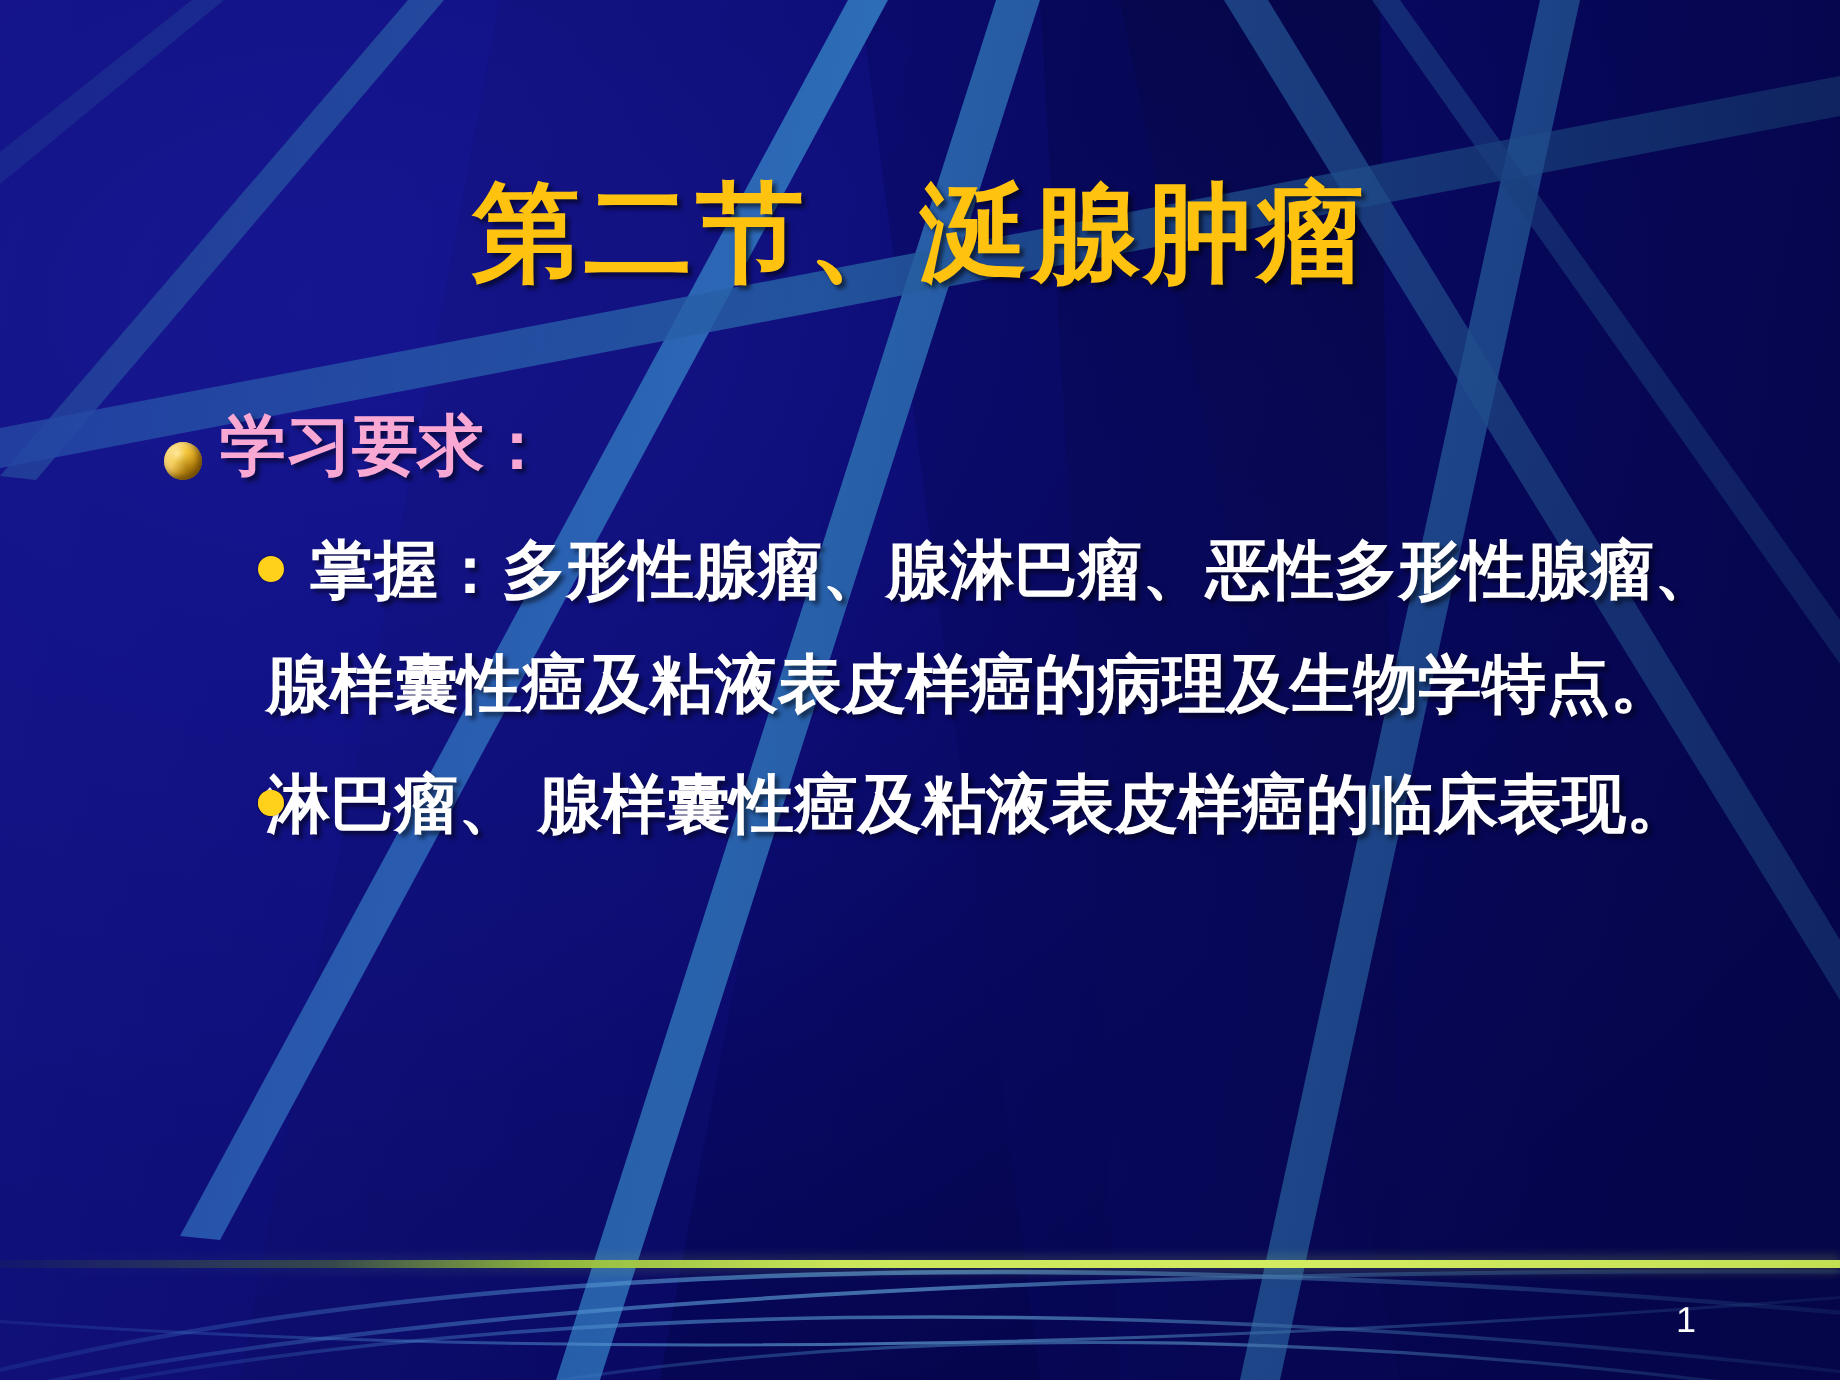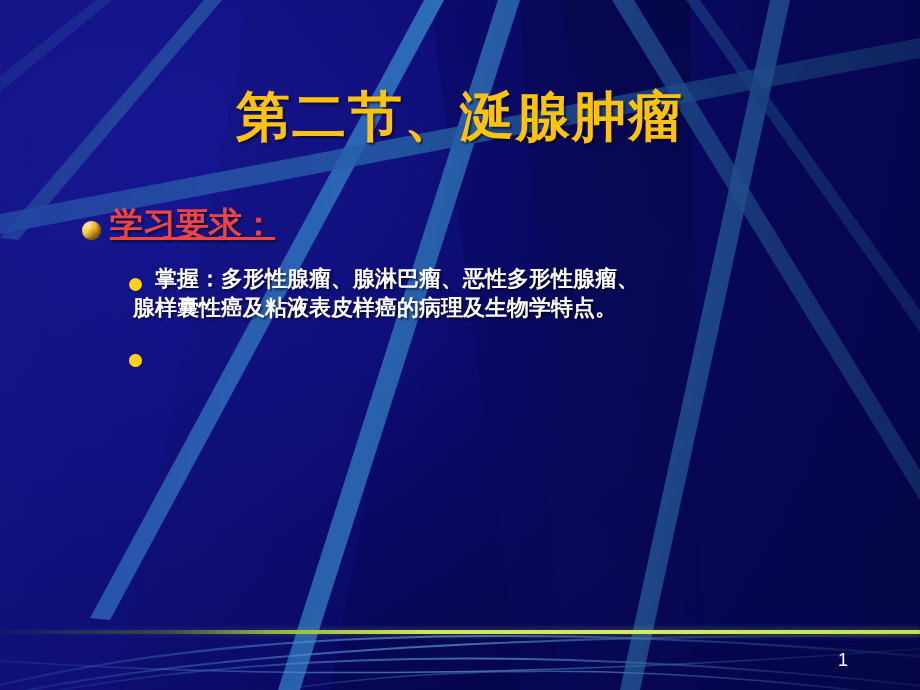--- a/index.html
+++ b/index.html
@@ -79,26 +79,25 @@
     width: 920px;
   }
 
   .lvl1 {
     position: relative;
     padding-left: 110px;
     min-height: 42px;
     margin-bottom: 6px;
   }
   .lvl1 .lvl1-text {
-    color: #ef4444;
+    color: #f9a8d4;
     font-size: 33px;
     font-weight: bold;
     line-height: 1.25;
     text-shadow: 2px 2px 2px rgba(0,0,0,0.5);
-    text-decoration: underline;
   }
   .bullet-sphere {
     position: absolute;
     left: 82px;
     top: 17px;
     width: 19px;
     height: 19px;
     border-radius: 50%;
     background:
       radial-gradient(circle at 34% 30%, #ffe79a 0%, #f4c63c 26%, #d79c16 58%, #9a6a06 88%, #6d4a04 100%);
@@ -116,32 +115,33 @@
 
   .lvl2 {
     position: relative;
     padding-left: 155px;
     padding-right: 35px;
     margin-top: 18px;
   }
   .lvl2 .lvl2-text {
     display: block;
     color: #FFFFFF;
-    font-size: 22px;
+    font-size: 32px;
     font-weight: bold;
     line-height: 1.32;
     text-shadow: 2px 2px 2px rgba(0,0,0,0.5);
     text-indent: 0;
   }
   .lvl2 .lvl2-text .ln {
     display: block;
     white-space: nowrap;
   }
   .lvl2 .lvl2-text .ln2 {
     margin-left: -22px;
+    margin-top: 15px;
   }
   .bullet-dot {
     position: absolute;
     left: 129px;
     top: 14px;
     width: 13px;
     height: 13px;
     border-radius: 50%;
     background: #FFD11A;
     box-shadow: 0 0 1px rgba(0,0,0,0.5);
@@ -232,20 +232,21 @@
       </span>
     </div>
 
     <div class="lvl2">
       <span class="bullet-dot"></span>
     </div>
 
     <div class="lvl2">
       <span class="bullet-dot"></span>
       <span class="lvl2-text">
+        <span class="ln ln2">淋巴瘤、 腺样囊性癌及粘液表皮样癌的临床表现。</span>
       </span>
     </div>
 
   </div>
 
   <div class="pagenum">1</div>
 
 </div>
 
 </body></html>

